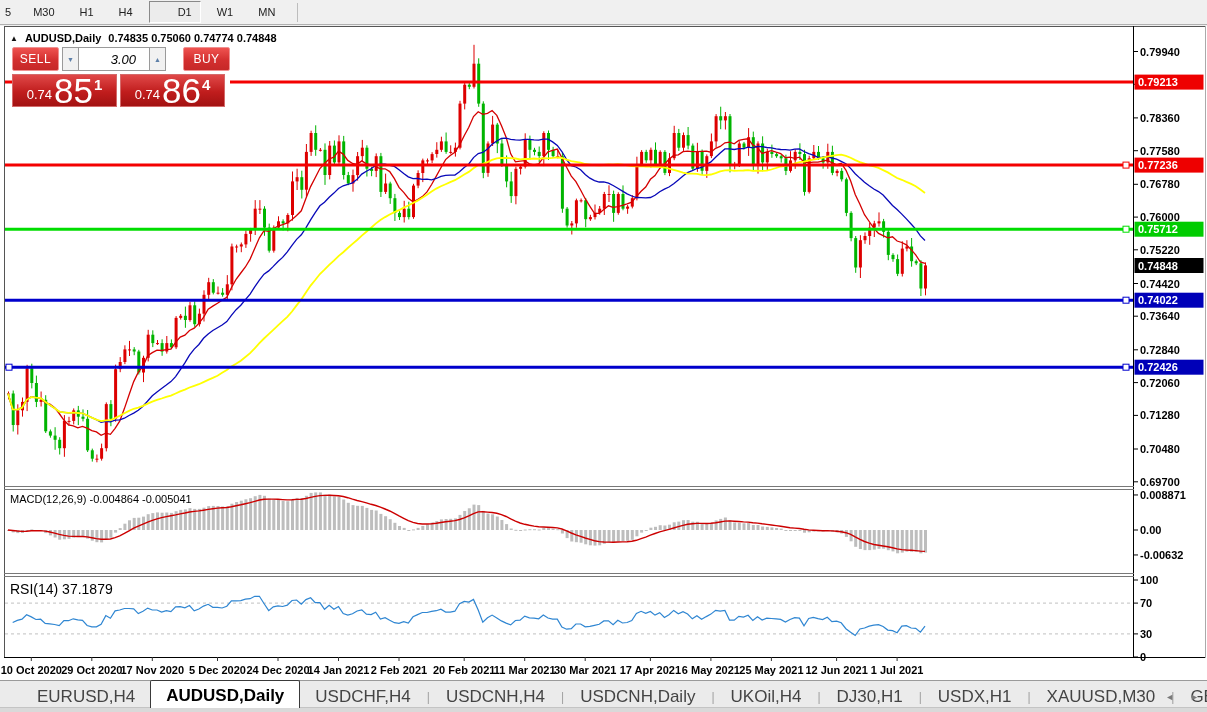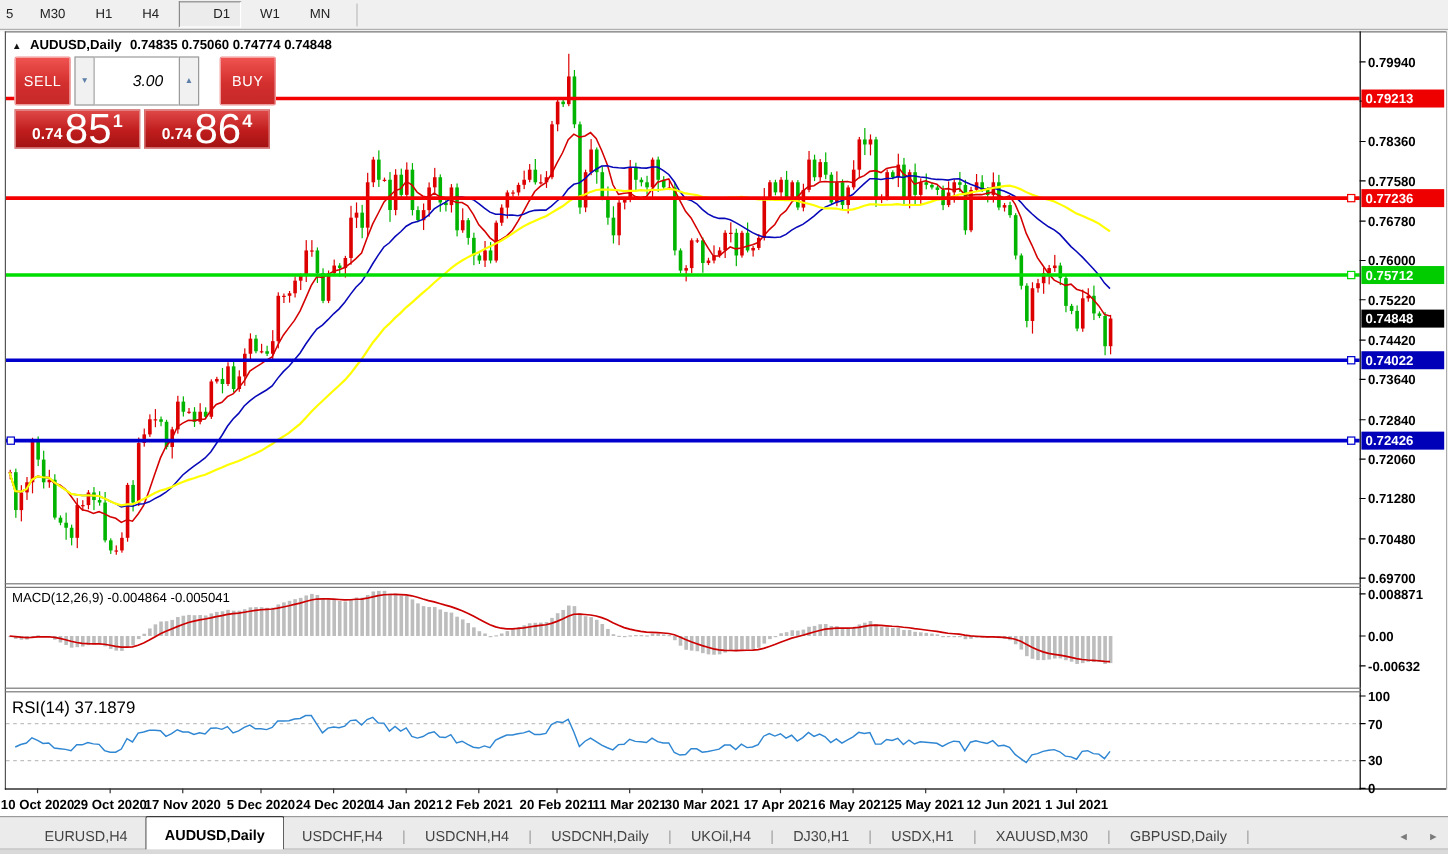--- a/index.html
+++ b/index.html
@@ -10,38 +10,38 @@
   .tf-btn:first-child{padding:0 3px;margin-right:9px;}
   .tf-btn.active{background:#ececec;border:1px solid;border-color:#8a8a8a #ffffff #ffffff #8a8a8a;padding-left:28px;}
   .tf-sep{width:1px;height:19px;background:#bdbdbd;margin-left:6px;}
   
   #chart-window{position:absolute;top:26px;left:0;width:1207px;height:654px;}
   #chart-svg{position:absolute;top:0;left:0;}
   
   #quote-header{position:absolute;left:10px;top:5px;font-size:11px;font-weight:700;color:#000;display:flex;align-items:center;gap:7px;background:#fff;padding:1px 4px 1px 0;white-space:nowrap;}
   #collapse-icon{font-size:8px;color:#111;}
   #trade-panel{position:absolute;left:12px;top:21px;background:#fff;padding-bottom:2px;}
-  .tp-row1{display:flex;align-items:stretch;height:41px;}
+  .tp-row1{display:flex;align-items:stretch;height:24px;}
   .tp-btn{width:47px;border:1px solid #f09090;border-radius:2px;background:linear-gradient(180deg,#ef5350 0%,#d32f2f 55%,#c62828 100%);color:#fff;font-size:12px;font-family:"Liberation Sans",sans-serif;display:flex;align-items:center;justify-content:center;letter-spacing:.5px;padding:0;cursor:pointer;}
   #sell-btn{margin-right:3px;}
   #buy-btn{margin-left:17px;}
   .spin{width:15px;background:#f1f1f1;border:1px solid #9a9a9a;color:#5d7fa8;font-size:7px;display:flex;align-items:center;justify-content:center;cursor:pointer;}
   .vol{width:70px;background:#fff;border-top:1px solid #9a9a9a;border-bottom:1px solid #9a9a9a;font-size:13px;color:#000;display:flex;align-items:center;justify-content:flex-end;padding-right:13px;box-sizing:border-box;font-style:italic;}
   .tp-row2{display:flex;margin-top:3px;gap:3px;}
   .tile{width:105px;height:33px;background:linear-gradient(180deg,#e04848 0%,#c01d1d 55%,#a31212 100%);border:1px solid #d46a6a;box-sizing:border-box;color:#fff;display:flex;align-items:flex-end;justify-content:center;cursor:pointer;}
-  .tile .pfx{font-size:13px;font-weight:700;margin:0 2px 4px 0;}
+  .tile .pfx{font-size:13px;font-weight:400;margin:0 2px 4px 0;}
   .tile .big{font-size:35px;font-weight:400;line-height:31px;}
   .tile .sup{font-size:15px;font-weight:700;align-self:flex-start;margin-top:1px;margin-left:1px;}
   
   #macd-label{position:absolute;left:10px;top:467px;font-size:11px;color:#000;background:transparent;}
   #rsi-label{position:absolute;left:10px;top:555px;font-size:14px;color:#000;}
   
   #tabbar{position:absolute;top:680px;left:0;width:1207px;height:32px;background:#ebebeb;border-top:1px solid #9a9a9a;box-sizing:border-box;display:flex;align-items:flex-end;padding-left:22px;}
   #tabbar::after{content:"";position:absolute;left:0;bottom:0;width:100%;height:4px;background:#d9d9d9;border-top:1px solid #c4c4c4;}
-  .tab{height:21px;padding:2px 15px 0;font-size:12px;color:#444;display:flex;align-items:center;margin-bottom:5px;cursor:pointer;white-space:nowrap;}
+  .tab{height:21px;padding:2px 15px 0;font-size:17px;color:#444;display:flex;align-items:center;margin-bottom:5px;cursor:pointer;white-space:nowrap;}
   .tab.active{background:#fff;border:1px solid #3a3a3a;border-bottom:none;border-radius:2px 2px 0 0;font-weight:700;color:#000;height:25px;margin-bottom:4px;z-index:2;}
   .tab-div{color:#a0a0a0;font-size:12px;margin:0 1px 8px;cursor:default;}
   #tab-arrows{position:absolute;right:8px;bottom:10px;display:flex;gap:16px;color:#7a7a7a;font-size:9px;}
   #tab-arrows span{cursor:pointer;}
 </style>
 </head>
 <body>
 
 <div id="toolbar">
     <div class="tf-btn">5</div>

